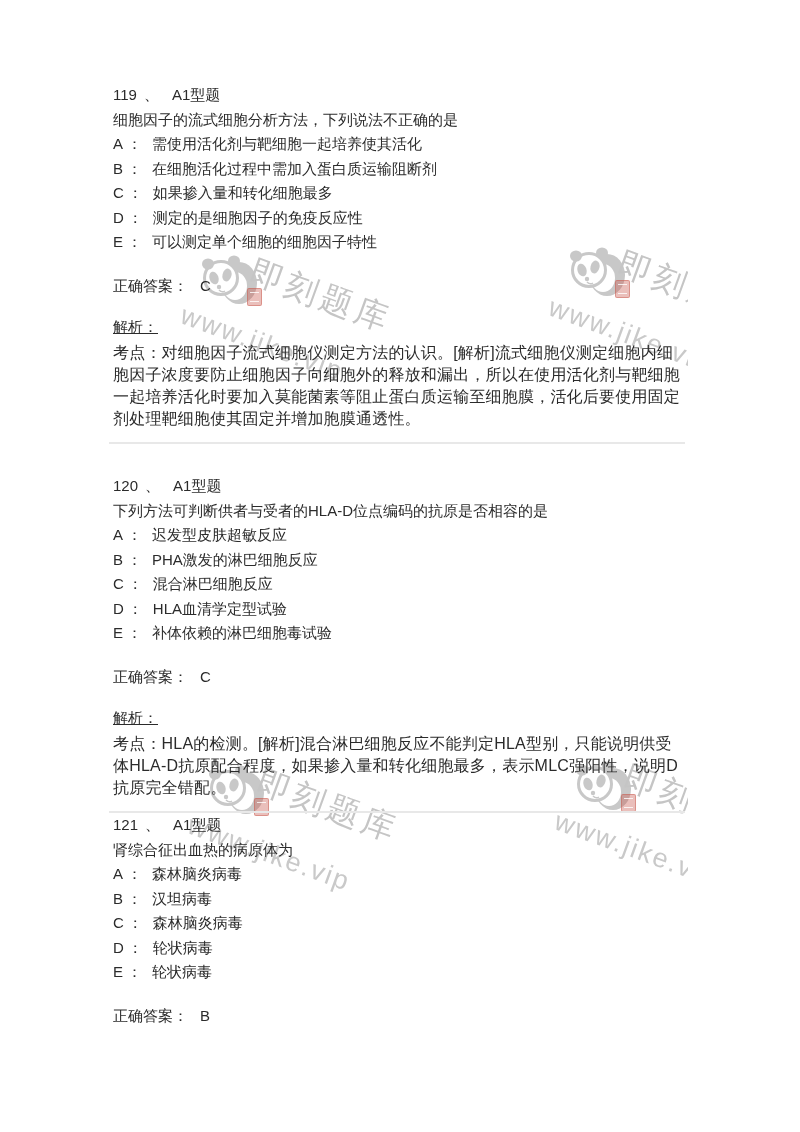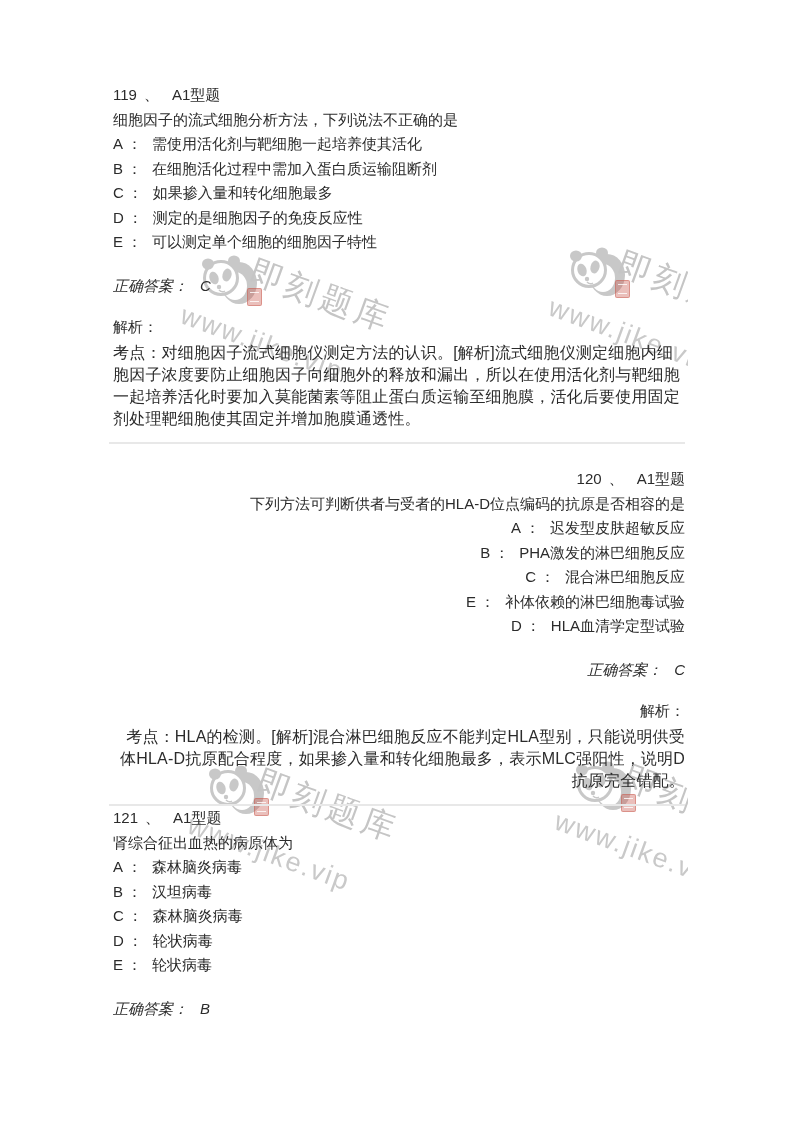--- a/index.html
+++ b/index.html
@@ -47,36 +47,36 @@
   .content{
     position:relative;z-index:2;
     padding:83px 115px 0 113px;
     font-size:15px;
   }
   .row{line-height:24.5px;font-size:15px;}
   .q-header .sep{margin-left:7px;}
   .q-header .q-type{margin-left:13px;}
   .option .opt-colon{margin-left:4px;}
   .option .opt-text{margin-left:10px;}
-  .answer-row{margin-top:19px;font-style:italic;}
+  .answer-row{margin-top:19px;}
   .answer-row .answer-letter{margin-left:12px;}
-  .analysis-label{margin-top:16.5px;}
+  .analysis-label{margin-top:16.5px;text-decoration:underline;}
   .analysis-text{
     margin:3px 0 0 0;
     font-size:16px;line-height:22px;
     letter-spacing:0.2px;
   }
   .divider{
     border:none;height:0;
     border-top:2px solid #e8e8e8;
     margin:12px 0 0 -4px;
     width:calc(100% + 4px);
   }
   .question-block{margin:0;}
-  .q2{margin-top:23px;text-align:right;}
+  .q2{margin-top:30px;}
   .q3{}
 </style>
 </head>
 <body>
 
 <div class="page">
 
   <div class="watermarks">
 
     <div class="wm wm-1">
@@ -190,24 +190,24 @@
       <div class="row option">
         <span class="opt-letter">A</span><span class="opt-colon">：</span><span class="opt-text">迟发型皮肤超敏反应</span>
       </div>
       <div class="row option">
         <span class="opt-letter">B</span><span class="opt-colon">：</span><span class="opt-text">PHA激发的淋巴细胞反应</span>
       </div>
       <div class="row option">
         <span class="opt-letter">C</span><span class="opt-colon">：</span><span class="opt-text">混合淋巴细胞反应</span>
       </div>
       <div class="row option">
+        <span class="opt-letter">D</span><span class="opt-colon">：</span><span class="opt-text">HLA血清学定型试验</span>
+      </div>
+      <div class="row option">
         <span class="opt-letter">E</span><span class="opt-colon">：</span><span class="opt-text">补体依赖的淋巴细胞毒试验</span>
-      </div>
-      <div class="row option">
-        <span class="opt-letter">D</span><span class="opt-colon">：</span><span class="opt-text">HLA血清学定型试验</span>
       </div>
 
       <div class="row answer-row">
         <span>正确答案：</span><span class="answer-letter">C</span>
       </div>
       <div class="row analysis-label">解析：</div>
       <p class="analysis-text">考点：HLA的检测。[解析]混合淋巴细胞反应不能判定HLA型别，只能说明供受体HLA-D抗原配合程度，如果掺入量和转化细胞最多，表示MLC强阳性，说明D抗原完全错配。</p>
       <hr class="divider">
     </article>
 

